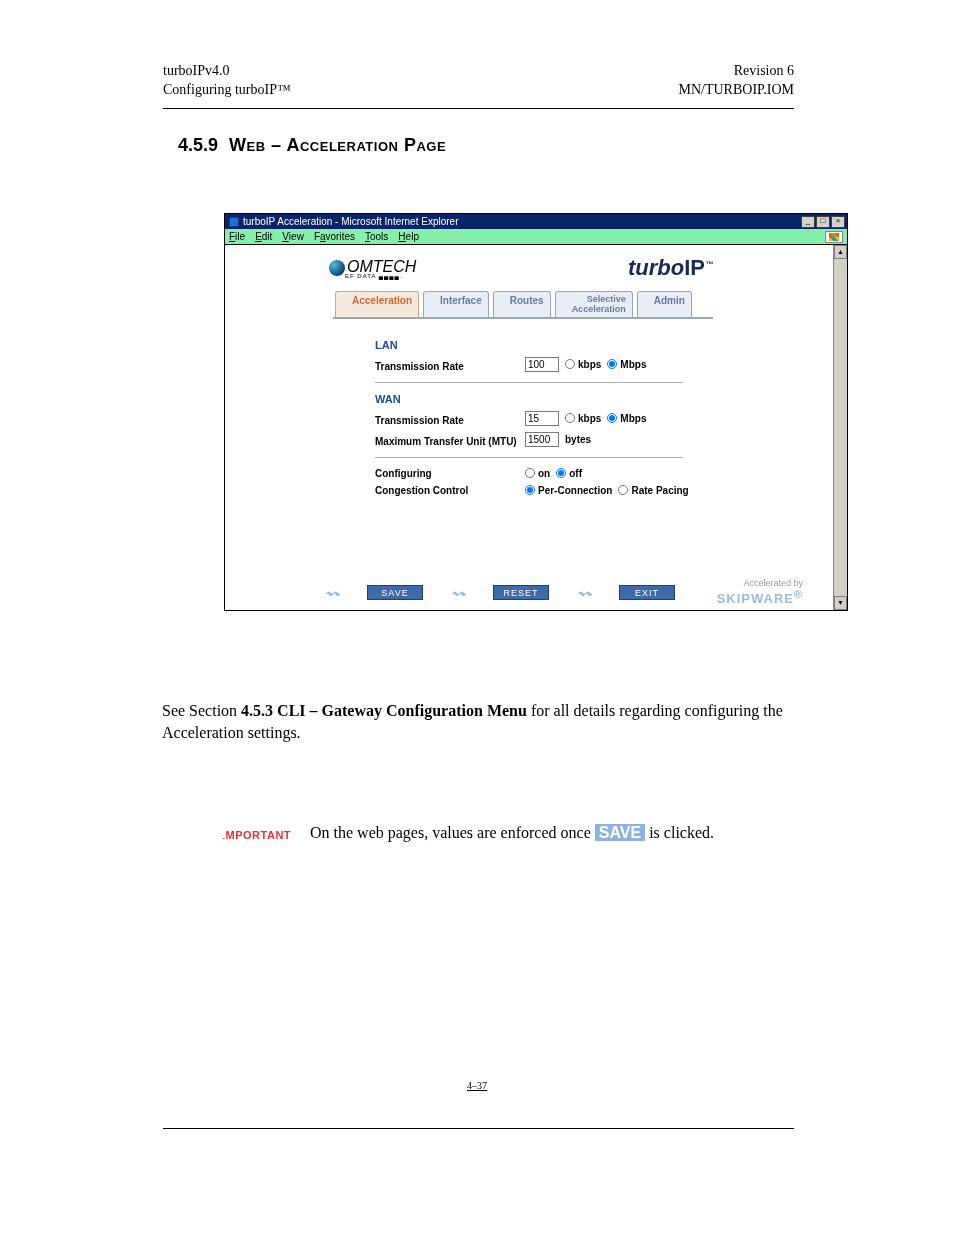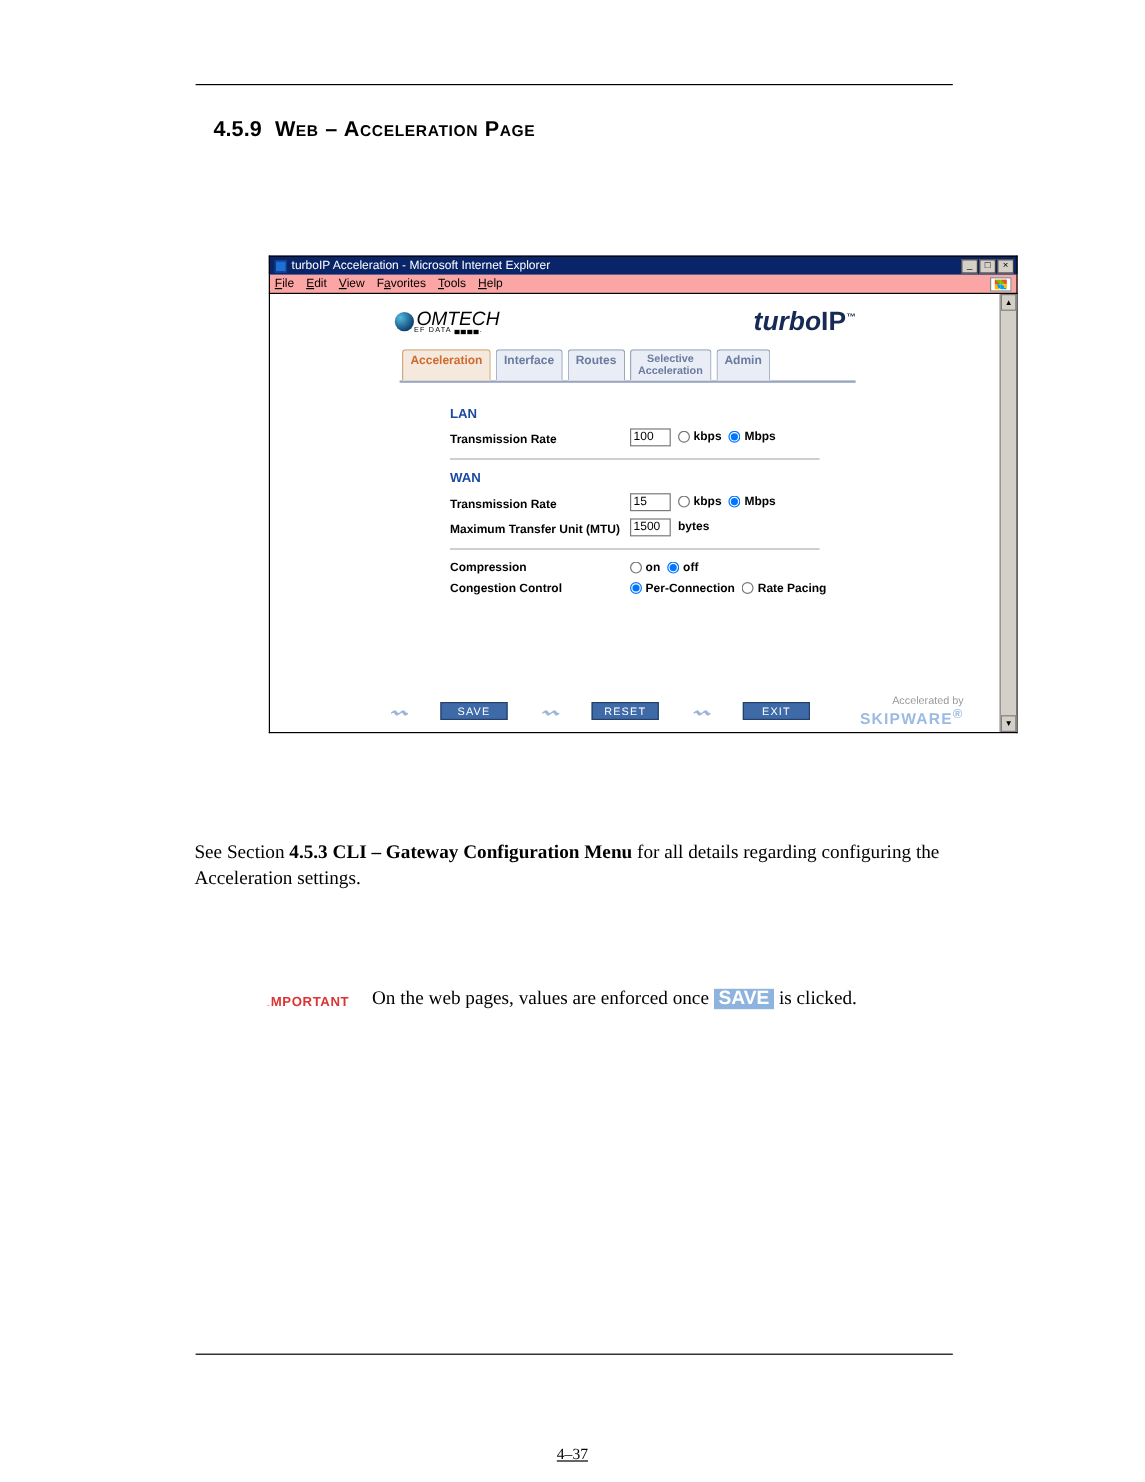--- a/index.html
+++ b/index.html
@@ -62,21 +62,21 @@
     display: inline-block; border: 1px solid #0a3a80;
   }
   .win-controls { display: flex; gap: 1px; }
   .win-btn {
     width: 14px; height: 12px; background: #d4d0c8;
     border: 1px solid #404040; font-size: 8px; line-height: 8px;
     text-align: center; color: #000;
   }
   .menubar {
     height: 16px;
-    background: #fca5a5;
+    background: #86efac;
     font-size: 10px;
     padding: 1px 4px;
     border: 1px solid #000;
     border-top: none;
     display: flex; gap: 12px; align-items: center;
     justify-content: space-between;
   }
   .menubar-left { display: flex; gap: 10px; }
   .menubar u { text-decoration: underline; }
   .wlogo {
@@ -129,23 +129,23 @@
     font-size:22px; font-style:italic; color:#172a55;
   }
   .turbo .ip { font-style:normal; }
   .turbo .tm { font-size:8px; vertical-align:super; }
 
   .tabs { display:flex; gap:4px; padding:6px 0 0 110px; }
   .tab {
     font-size:10px; font-weight:bold; color:#6a7aa0;
     background:#e9edf5;
     border:1px solid #9aa6c0; border-bottom:none;
-    padding:3px 6px 2px 6px;
+    padding:3px 6px 2px 16px;
     border-radius:3px 3px 0 0;
-    text-align:center;
+    text-align:right;
     line-height:1.1;
   }
   .tab.active { color:#d06a2e; background:#f5e9de; border-color:#d0a87a; }
   .tab.sel { font-size:9px; }
   .tab-underline { border-bottom:2px solid #9aa6c0; margin:0 120px 0 108px; }
 
   .panel { padding: 14px 0 0 150px; font-size:10px; color:#000; }
   .section-label { color:#1b4aa0; font-weight:bold; font-size:11px; margin:6px 0 6px 0; }
   .row { display:flex; align-items:flex-end; margin:6px 0; }
   .row .lbl { width:150px; font-weight:bold; font-size:10px; }
@@ -204,28 +204,38 @@
   .save-chip {
     background:#8fb3df; color:#fff; font-family:Arial,sans-serif;
     font-weight:bold; padding:0 4px; font-variant:small-caps;
   }
 
   .footer-rule {
     position:absolute; left:163px; right:160px; top:1128px;
     border:none; border-top:1px solid #000;
   }
   .page-num {
-    position:absolute; left:0; right:0; top:1204px;
-    text-align:center; font-size:13px;text-decoration:underline;
+    position:absolute; left:0; right:0; top:1080px;
+    text-align:center; font-size:10px;text-decoration:underline;
   }
 </style>
 </head>
 <body>
 
 <div class="page">
+  <div class="header-row">
+    <div>
+      <div>turboIPv4.0</div>
+      <div>Configuring turboIP™</div>
+    </div>
+    <div style="text-align:right;">
+      <div>Revision 6</div>
+      <div>MN/TURBOIP.IOM</div>
+    </div>
+  </div>
   <hr class="rule">
 
   <div class="section-heading">
     <span class="num">4.5.9</span>
     <span class="caps" style="margin-left:6px;">Web – Acceleration Page</span>
   </div>
 </div>
 
 <div class="shot">
   <div class="titlebar">
@@ -315,21 +325,21 @@
         <div class="row">
           <div class="lbl" style="line-height:1.1;">Maximum Transfer Unit (MTU)</div>
           <div class="ctl">
             <input class="txt" value="1500" style="">
             <span>bytes</span>
           </div>
         </div>
         <div class="divider"></div>
 
         <div class="row">
-          <div class="lbl">Compression</div>
+          <div class="lbl">Configuring</div>
           <div class="ctl">
             <label class="radio">
                 <input type="radio" name="comp" style="">
                 <span>on</span>
               </label>
             <label class="radio">
                 <input type="radio" name="comp" checked="" style="">
                 <span>off</span>
               </label>
           </div>

